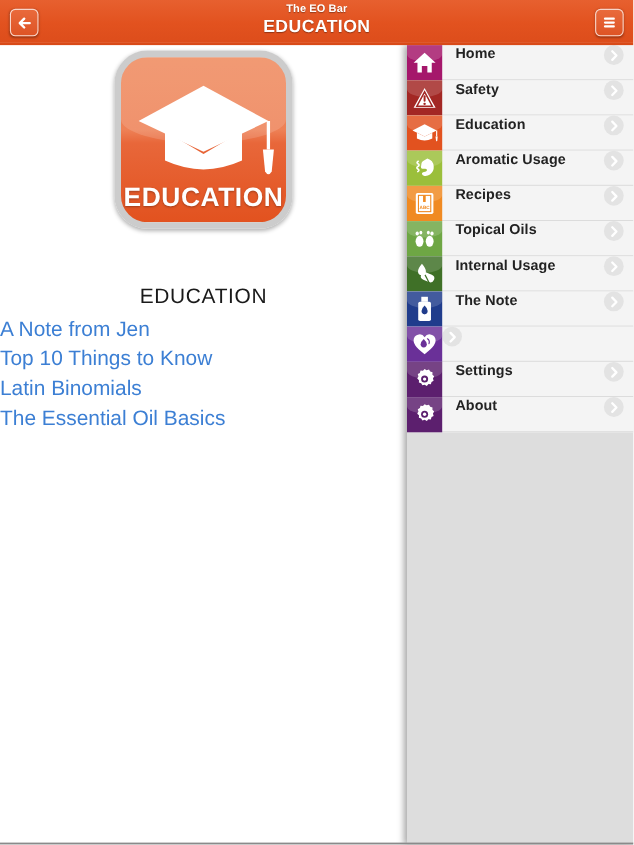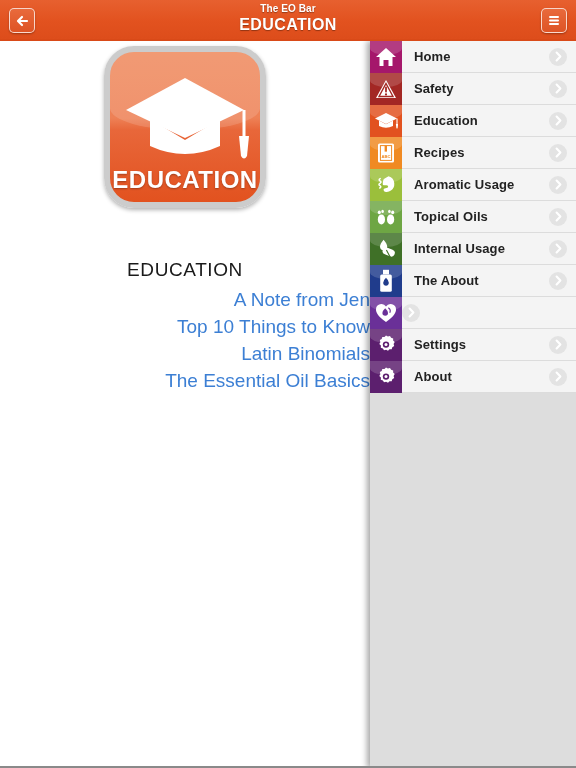--- a/index.html
+++ b/index.html
@@ -87,21 +87,21 @@
     text-shadow: 0 1px 2px rgba(0,0,0,.3);
   }
 
   #section-title {
     position: absolute; top: 218px; left: 0; width: 370px;
     text-align: center;
     font-size: 19px; color: #1a1a1a; letter-spacing: .6px;
   }
   #link-list {
     position: absolute; top: 245px; left: 0; width: 370px;
-    text-align: right;
+    text-align: left;
   }
   .content-link {
     display: block;
     font-size: 19px;
     color: #3c7fd4;
     line-height: 27px;
     text-decoration: none;
     white-space: nowrap;
     cursor: pointer;
   }
@@ -110,21 +110,21 @@
   #sidebar {
     position: absolute; top: 41px; left: 370px;
     width: 206px; height: 727px;
     background: #dddddd;
     box-shadow: -3px 0 6px rgba(0,0,0,.35);
     z-index: 30;
   }
   #menu-list { background: #f2f2f2; }
   .menu-item {
     position: relative;
-    display: flex; align-items: center;
+    display: flex; align-items: flex-start;
     height: 32px;
     background: #f4f4f4;
     border-bottom: 1px solid #dcdcdc;
     cursor: pointer;
   }
   .menu-icon {
     position: relative;
     width: 32px; height: 32px;
     flex: 0 0 32px;
     display: flex; align-items: center; justify-content: center;
@@ -257,50 +257,50 @@
             </svg>
           </div>
           <div class="menu-label">Education</div>
           <div class="menu-chev">
             <svg width="11" height="11" viewBox="0 0 11 11">
               <path d="M3.6 1.6 L7.4 5.5 L3.6 9.4" fill="none" stroke="#ffffff" stroke-width="2.1" stroke-linecap="round" stroke-linejoin="round"></path>
             </svg>
           </div>
         </div>
         <div class="menu-item">
+          <div class="menu-icon" style="background: linear-gradient(rgb(155, 191, 59) 0%, rgb(155, 191, 59) 100%);">
+            <svg width="22" height="22" viewBox="0 0 22 22">
+              <path d="M13.5 2.2 q5.4 1.6 5.8 7.2 q.3 4.6 -3.4 7.2 q-2.2 1.6 -5 1.3 q-1.9 -.2 -2.3 -1.7 q-.3 -1.2 1 -1.6 l2.6 -.8 q1.2 -.4 .9 -1.5 q-.3 -1 -1.6 -1 H9 q-1.5 0 -1.3 -1.5 l.5 -3.4 q.2 -1.3 1.5 -2 z" fill="#ffffff"></path>
+              <path d="M5.2 4.6 q-2 1.1 -.2 2.3 q1.9 1.2 0 2.4 q-2 1.1 -.1 2.3 q1.9 1.2 -.1 2.4" fill="none" stroke="#ffffff" stroke-width="1.5" stroke-linecap="round"></path>
+            </svg>
+          </div>
+          <div class="menu-label">Aromatic Usage</div>
+          <div class="menu-chev">
+            <svg width="11" height="11" viewBox="0 0 11 11">
+              <path d="M3.6 1.6 L7.4 5.5 L3.6 9.4" fill="none" stroke="#ffffff" stroke-width="2.1" stroke-linecap="round" stroke-linejoin="round"></path>
+            </svg>
+          </div>
+        </div>
+        <div class="menu-item">
           <div class="menu-icon" style="background: linear-gradient(rgb(240, 138, 34) 0%, rgb(240, 138, 34) 100%);">
             <svg width="20" height="22" viewBox="0 0 20 22">
               <rect x="2" y="1.5" width="16" height="19" rx="1.6" fill="#ffffff"></rect>
               <rect x="4.4" y="3.6" width="11.2" height="14.8" fill="none" stroke="#f08a22" stroke-width="1"></rect>
               <rect x="8.6" y="3.6" width="2.4" height="6" fill="#f08a22"></rect>
               <text x="10" y="15.6" font-family="Liberation Sans, sans-serif" font-size="4.2" font-weight="bold" fill="#f08a22" text-anchor="middle">ABC</text>
             </svg>
           </div>
           <div class="menu-label">Recipes</div>
           <div class="menu-chev">
             <svg width="11" height="11" viewBox="0 0 11 11">
               <path d="M3.6 1.6 L7.4 5.5 L3.6 9.4" fill="none" stroke="#ffffff" stroke-width="2.1" stroke-linecap="round" stroke-linejoin="round"></path>
             </svg>
           </div>
         </div>
         <div class="menu-item">
-          <div class="menu-icon" style="background: linear-gradient(rgb(155, 191, 59) 0%, rgb(155, 191, 59) 100%);">
-            <svg width="22" height="22" viewBox="0 0 22 22">
-              <path d="M13.5 2.2 q5.4 1.6 5.8 7.2 q.3 4.6 -3.4 7.2 q-2.2 1.6 -5 1.3 q-1.9 -.2 -2.3 -1.7 q-.3 -1.2 1 -1.6 l2.6 -.8 q1.2 -.4 .9 -1.5 q-.3 -1 -1.6 -1 H9 q-1.5 0 -1.3 -1.5 l.5 -3.4 q.2 -1.3 1.5 -2 z" fill="#ffffff"></path>
-              <path d="M5.2 4.6 q-2 1.1 -.2 2.3 q1.9 1.2 0 2.4 q-2 1.1 -.1 2.3 q1.9 1.2 -.1 2.4" fill="none" stroke="#ffffff" stroke-width="1.5" stroke-linecap="round"></path>
-            </svg>
-          </div>
-          <div class="menu-label">Aromatic Usage</div>
-          <div class="menu-chev">
-            <svg width="11" height="11" viewBox="0 0 11 11">
-              <path d="M3.6 1.6 L7.4 5.5 L3.6 9.4" fill="none" stroke="#ffffff" stroke-width="2.1" stroke-linecap="round" stroke-linejoin="round"></path>
-            </svg>
-          </div>
-        </div>
-        <div class="menu-item">
           <div class="menu-icon" style="background: linear-gradient(rgb(110, 166, 68) 0%, rgb(110, 166, 68) 100%);">
             <svg width="22" height="22" viewBox="0 0 22 22">
               <ellipse cx="6.4" cy="13.4" rx="3.6" ry="5" fill="#ffffff"></ellipse>
               <ellipse cx="4.3" cy="6.3" rx="1.5" ry="1.9" fill="#ffffff"></ellipse>
               <ellipse cx="7.6" cy="5.4" rx="1.3" ry="1.7" fill="#ffffff"></ellipse>
               <ellipse cx="15.6" cy="13.4" rx="3.6" ry="5" fill="#ffffff"></ellipse>
               <ellipse cx="17.7" cy="6.3" rx="1.5" ry="1.9" fill="#ffffff"></ellipse>
               <ellipse cx="14.4" cy="5.4" rx="1.3" ry="1.7" fill="#ffffff"></ellipse>
             </svg>
           </div>
@@ -328,21 +328,21 @@
         </div>
         <div class="menu-item">
           <div class="menu-icon" style="background: linear-gradient(rgb(32, 60, 140) 0%, rgb(32, 60, 140) 100%);">
             <svg width="16" height="24" viewBox="0 0 16 24">
               <rect x="5" y="0.8" width="6" height="4.6" fill="#ffffff"></rect>
               <rect x="2.2" y="5.4" width="11.6" height="17.4" rx="1.6" fill="#ffffff"></rect>
               <path d="M8 8.8 q2.8 2.6 2.8 5 a2.8 2.8 0 0 1 -5.6 0 q0 -2.4 2.8 -5 z" fill="#203c8c"></path>
               <path d="M8 11 v5.6" stroke="#203c8c" stroke-width=".9"></path>
             </svg>
           </div>
-          <div class="menu-label">The About</div>
+          <div class="menu-label">The Note</div>
           <div class="menu-chev">
             <svg width="11" height="11" viewBox="0 0 11 11">
               <path d="M3.6 1.6 L7.4 5.5 L3.6 9.4" fill="none" stroke="#ffffff" stroke-width="2.1" stroke-linecap="round" stroke-linejoin="round"></path>
             </svg>
           </div>
         </div>
         <div class="menu-item">
           <div class="menu-icon" style="background: linear-gradient(rgb(106, 48, 152) 0%, rgb(106, 48, 152) 100%);">
             <svg width="22" height="20" viewBox="0 0 22 20">
               <path d="M11 19 C2 12.6 1 8.6 1 6.4 A5.4 5.4 0 0 1 11 3.6 A5.4 5.4 0 0 1 21 6.4 C21 8.6 20 12.6 11 19 Z" fill="#ffffff"></path>

